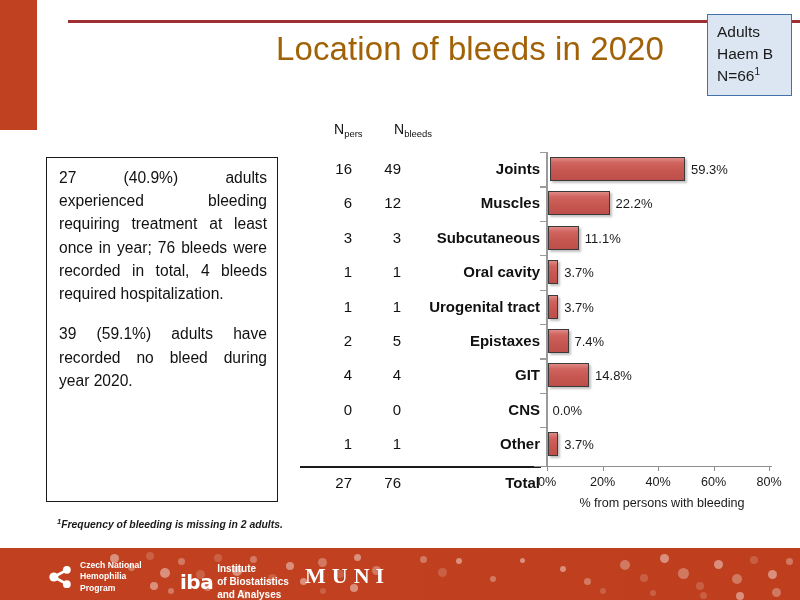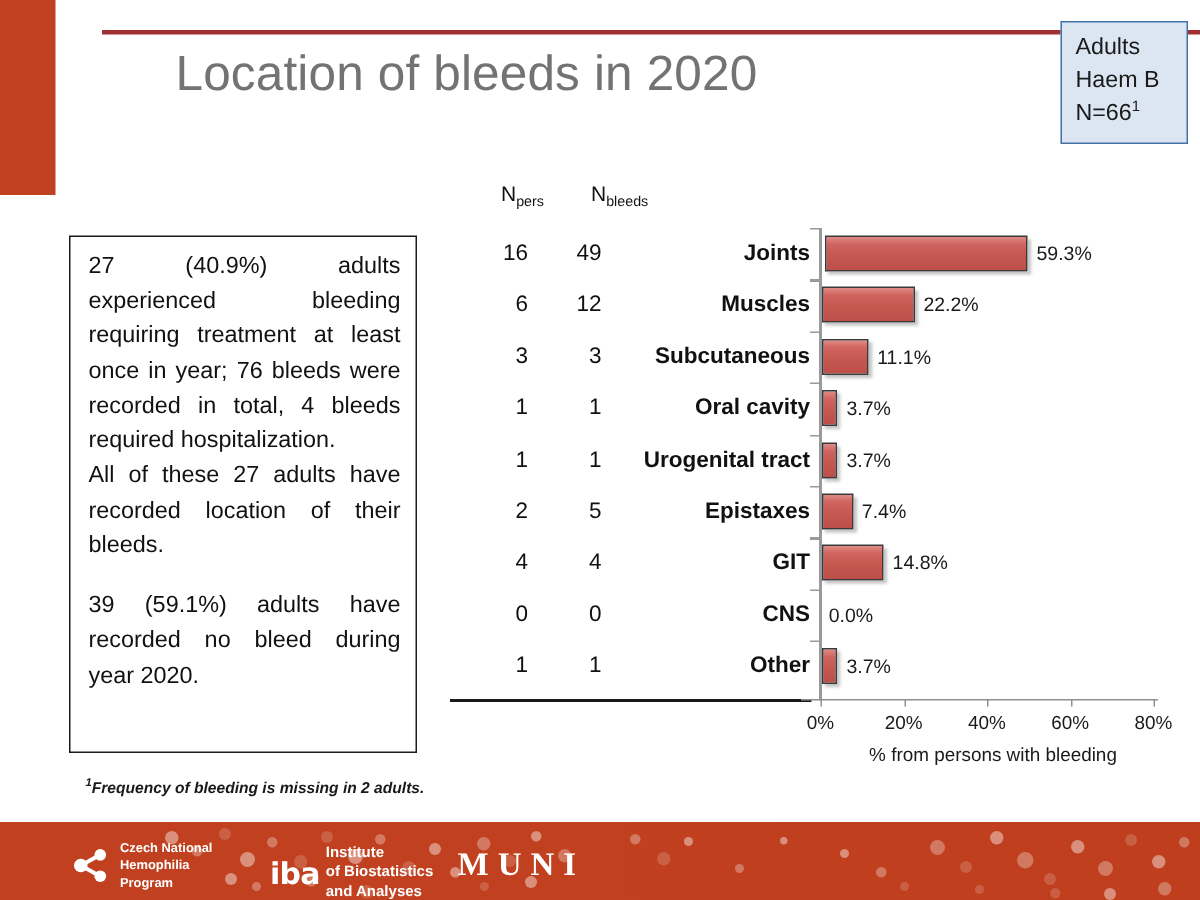--- a/index.html
+++ b/index.html
@@ -23,27 +23,28 @@
     background: #C04122;
   }
   .title-rule {
     position: absolute;
     left: 68px; top: 20px;
     width: 732px; height: 3px;
     background: #9E3034;
   }
   .slide-title {
     position: absolute;
-    left: 117px; top: 30px;
+    left: 104px; top: 30px;
     width: 560px;
     font-size: 33px;
     font-weight: 300;
-    color: #737373;
+    color: #a16207;
     letter-spacing: 0.1px;
     white-space: nowrap;
+    text-align: right;
   }
 
   
   .badge {
     position: absolute;
     left: 707px; top: 14px;
     width: 85px;
     padding: 6px 0 8px 9px;
     background: #DCE6F2;
     border: 1.5px solid #4472A8;
@@ -272,21 +273,20 @@
   <div class="slide-title">Location of bleeds in 2020</div>
 
   <div class="badge">
     <div>Adults</div>
     <div>Haem B</div>
     <div><span>N=66</span><sup>1</sup></div>
   </div>
 
   <div class="textbox">
     <p>27 (40.9%) adults experienced bleeding requiring treatment at least once in year; 76 bleeds were recorded in total, 4 bleeds required hospitalization.</p>
-    <p>All of these 27 adults have recorded location of their bleeds.</p>
     <p class="gap">39 (59.1%) adults have recorded no bleed during year 2020.</p>
   </div>
 
   <div class="footnote"><sup>1</sup><span>Frequency of bleeding is missing in 2 adults.</span></div>
 
   <div class="tbl-head">
     <span class="h h-npers"><span>N</span><sub>pers</sub></span>
     <span class="h h-nbleed"><span>N</span><sub>bleeds</sub></span>
   </div>
 
@@ -332,20 +332,25 @@
         <span class="c-label">CNS</span>
       </div>
       <div class="row">
         <span class="c-npers">1</span>
         <span class="c-nbleeds">1</span>
         <span class="c-label">Other</span>
       </div>
     </div>
 
   <div class="total-rule"></div>
+  <div class="total-row">
+    <span class="c-npers">27</span>
+    <span class="c-nbleeds">76</span>
+    <span class="c-label">Total</span>
+  </div>
 
   <div class="axis-line"></div>
   <div class="chart" id="chart">
       <div class="bar-wrap" style="top: 5px; left: 4px; width: 135px;">
         <div class="bar"></div>
         <span class="bar-label">59.3%</span>
       </div>
       <div class="bar-wrap" style="top: 39.4px; left: 2px; width: 61.605px;">
         <div class="bar"></div>
         <span class="bar-label">22.2%</span>

